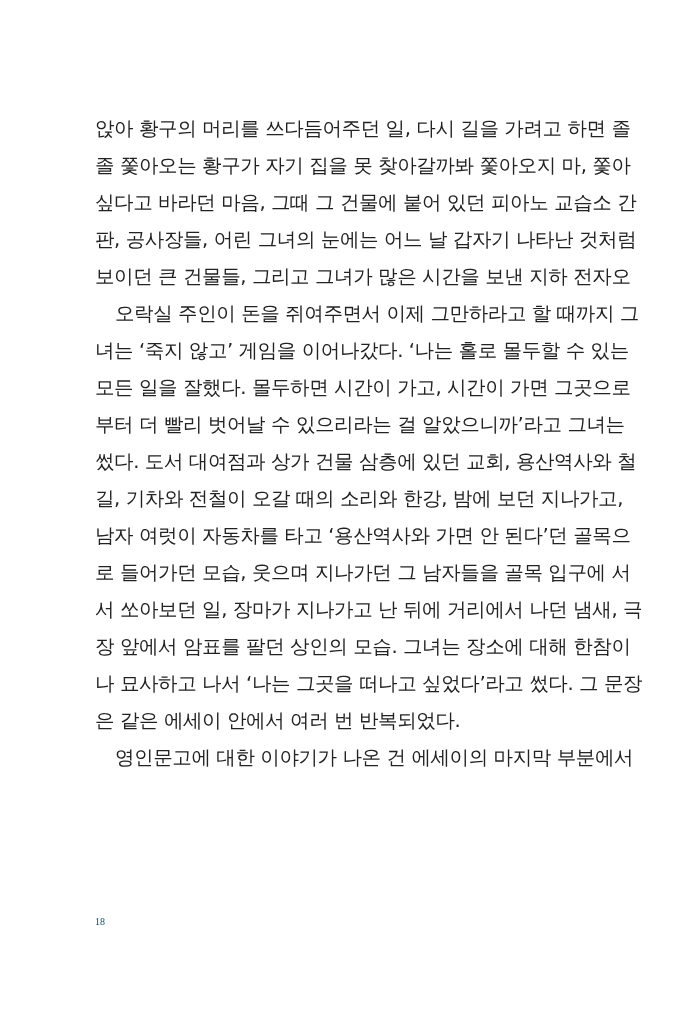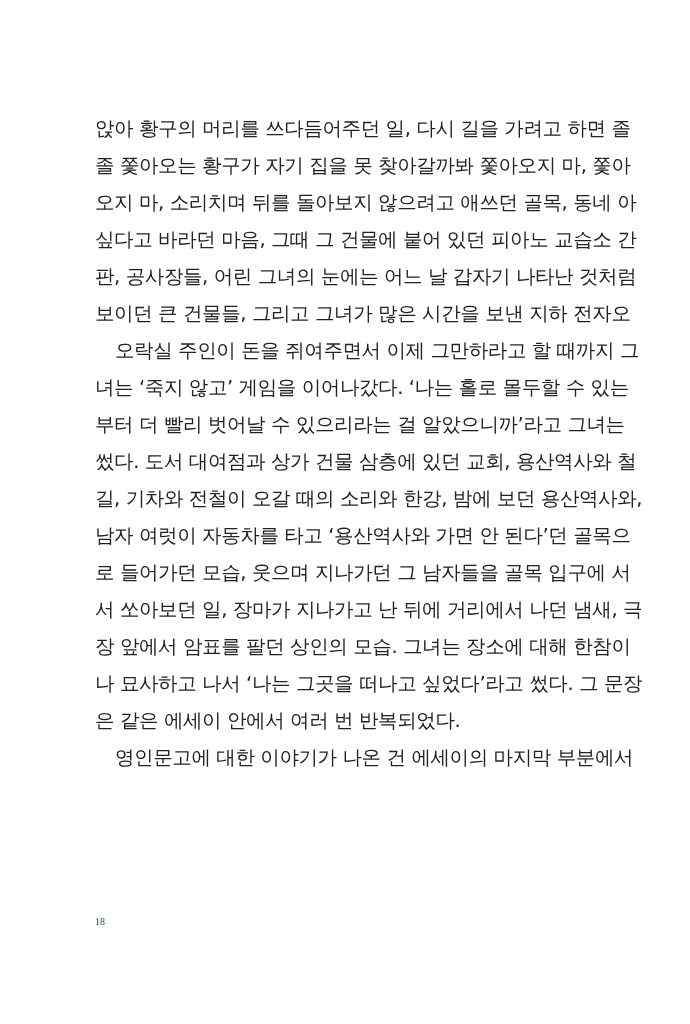--- a/index.html
+++ b/index.html
@@ -55,32 +55,32 @@
   </style>
 </head>
 <body>
 
 <div class="page">
   <div class="text-block">
 
     <div>
       <span class="line">앉아 황구의 머리를 쓰다듬어주던 일, 다시 길을 가려고 하면 졸</span>
       <span class="line">졸 쫓아오는 황구가 자기 집을 못 찾아갈까봐 쫓아오지 마, 쫓아</span>
-      <span class="line">오지 마, 소리치며 뒤를 돌아보지 않으려고 애쓰던 골목, 동네 아</span>
       <span class="line">싶다고 바라던 마음, 그때 그 건물에 붙어 있던 피아노 교습소 간</span>
       <span class="line">판, 공사장들, 어린 그녀의 눈에는 어느 날 갑자기 나타난 것처럼</span>
       <span class="line">보이던 큰 건물들, 그리고 그녀가 많은 시간을 보낸 지하 전자오</span>
     </div>
 
     <div>
       <span class="line indent">오락실 주인이 돈을 쥐여주면서 이제 그만하라고 할 때까지 그</span>
       <span class="line">녀는 ‘죽지 않고’ 게임을 이어나갔다. ‘나는 홀로 몰두할 수 있는</span>
+      <span class="line">모든 일을 잘했다. 몰두하면 시간이 가고, 시간이 가면 그곳으로</span>
       <span class="line">부터 더 빨리 벗어날 수 있으리라는 걸 알았으니까’라고 그녀는</span>
       <span class="line">썼다. 도서 대여점과 상가 건물 삼층에 있던 교회, 용산역사와 철</span>
-      <span class="line">길, 기차와 전철이 오갈 때의 소리와 한강, 밤에 보던 용산역사와,</span>
+      <span class="line">길, 기차와 전철이 오갈 때의 소리와 한강, 밤에 보던 지나가고,</span>
       <span class="line">남자 여럿이 자동차를 타고 ‘용산역사와 가면 안 된다’던 골목으</span>
       <span class="line">로 들어가던 모습, 웃으며 지나가던 그 남자들을 골목 입구에 서</span>
       <span class="line">서 쏘아보던 일, 장마가 지나가고 난 뒤에 거리에서 나던 냄새, 극</span>
       <span class="line">장 앞에서 암표를 팔던 상인의 모습. 그녀는 장소에 대해 한참이</span>
       <span class="line">나 묘사하고 나서 ‘나는 그곳을 떠나고 싶었다’라고 썼다. 그 문장</span>
       <span class="line last">은 같은 에세이 안에서 여러 번 반복되었다.</span>
     </div>
 
     <div>
       <span class="line indent">영인문고에 대한 이야기가 나온 건 에세이의 마지막 부분에서</span>

